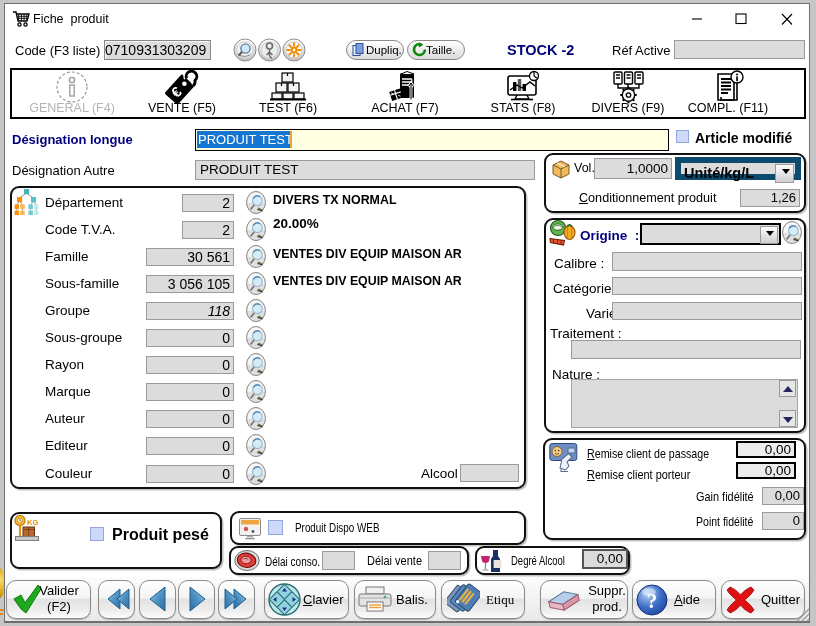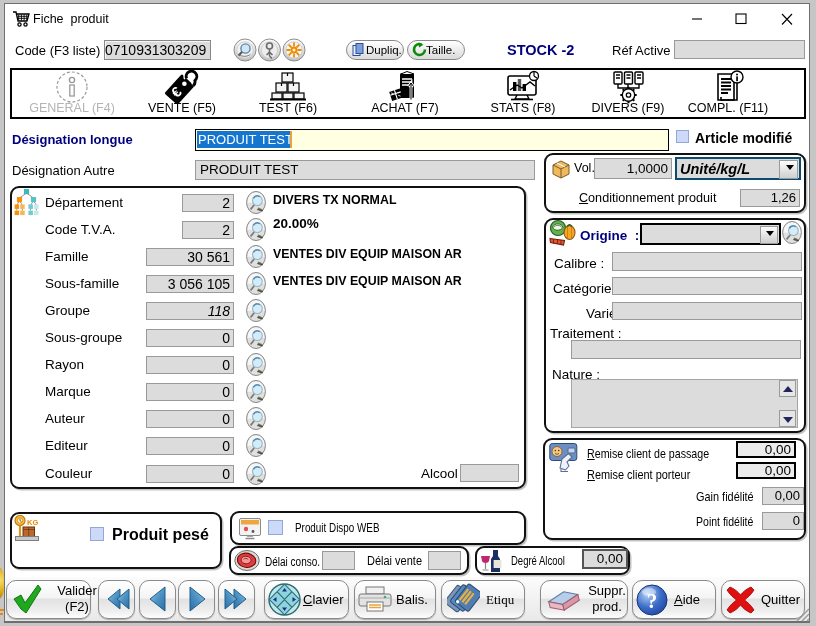--- a/index.html
+++ b/index.html
@@ -392,21 +392,21 @@
   <svg class="abs" style="left:549px;top:157px" width="24" height="24" viewBox="0 0 24 24">
     <g stroke="#7a5a28" stroke-width="1">
       <path d="M4 8 L12 4 L20 8 L20 17 L12 21 L4 17 Z" fill="#f0b95c"></path>
       <path d="M4 8 L12 12 L20 8" fill="none"></path>
       <path d="M12 12 V21" fill="none"></path>
       <path d="M8 6 L16 10" fill="none" stroke="#fff"></path>
     </g>
   </svg>
   <div class="abs" style="left:574px;top:161px;font-size:12.5px;">Vol.</div>
   <div class="fld fldr" style="left:594px;top:158px;width:78px;height:21px;line-height:19px;font-size:13.5px;">1,0000</div>
-  <div class="abs" style="left:675px;top:157px;width:126px;height:23px;border:2px solid #0c4a6e;background:#dcdcdc;box-sizing:border-box;font-style:italic;">
+  <div class="abs" style="left:675px;top:157px;width:126px;height:23px;border:6px solid #0c4a6e;background:#dcdcdc;box-sizing:border-box;">
     <span style="position:absolute;left:3px;top:2px;font-size:14.5px;font-weight:bold;">Unité/kg/L</span>
     <span style="position:absolute;right:1px;top:1px;width:17px;height:17px;background:linear-gradient(#fdfdfd,#cfcfcf);border:1px solid #9a9a9a;"></span>
     <span style="position:absolute;right:5px;top:6px;width:0;height:0;border:4px solid transparent;border-top:5px solid #000;"></span>
   </div>
   <div class="abs" style="left:579px;top:190px;font-size:13px;transform-origin:0 50%;transform:scaleX(.97);white-space:nowrap;"><span style="text-decoration:underline">C</span>onditionnement produit</div>
   <div class="fld fldr" style="left:740px;top:189px;width:60px;height:18px;line-height:16px;font-size:13px;">1,26</div>
 
   <div class="gbox" style="left:544px;top:218px;width:262px;height:215px;"></div>
   <svg class="abs" style="left:548px;top:219px" width="29" height="28" viewBox="0 0 29 28">
 <circle cx="10" cy="9" r="7.5" fill="#63b04e" stroke="#245c24" stroke-width="1.2"></circle>
@@ -506,21 +506,21 @@
     <path d="M6.5 15 v6 M3.5 22 h6" stroke="#888" stroke-width="1.2"></path>
   </svg>
   <div class="abs" style="left:511px;top:554px;font-size:12.5px;transform-origin:0 50%;transform:scaleX(.76);white-space:nowrap;">Degré Alcool</div>
   <div class="abs fldr" style="left:582px;top:549px;width:46px;height:20px;border:2px solid #555;background:#dcdcdc;box-sizing:border-box;font-size:13.5px;line-height:16px;">0,00</div>
 
   <div class="abs" style="left:5px;top:577px;width:804px;height:45px;background:linear-gradient(#fcfcfc,#e8e8e8);"></div>
   <div class="tbtn" style="left:6px;top:580px;width:85px;height:39px;"></div>
     <svg class="abs" style="left:11px;top:583px" width="32" height="32" viewBox="0 0 32 32">
 <path d="M3 16 L10 12 L14 20 L27 2 L30 6 L15 30 L10 26 Z" fill="#1fa81f" stroke="#0d7a0d" stroke-width="1"></path>
 </svg>
-    <div class="tlabel" style="left:54px;top:583px;width:46px;text-align:center;line-height:16px;">Valider<br>(F2)</div>
+    <div class="tlabel" style="left:36px;top:583px;width:46px;text-align:center;line-height:16px;">Valider<br>(F2)</div>
 <div class="tbtn" style="left:98px;top:580px;width:37px;height:39px;"></div>
     <svg class="abs" style="left:99px;top:583px" width="36" height="32" viewBox="0 0 36 32">
 <defs>
         <linearGradient id="bg1" x1="0" y1="0" x2="1" y2="1">
 <stop offset="0" stop-color="#9fd0e8"></stop>
           <stop offset="0.5" stop-color="#4f94c4"></stop>
           <stop offset="1" stop-color="#2d6da3"></stop>
 </linearGradient>
       </defs>
 <g>

